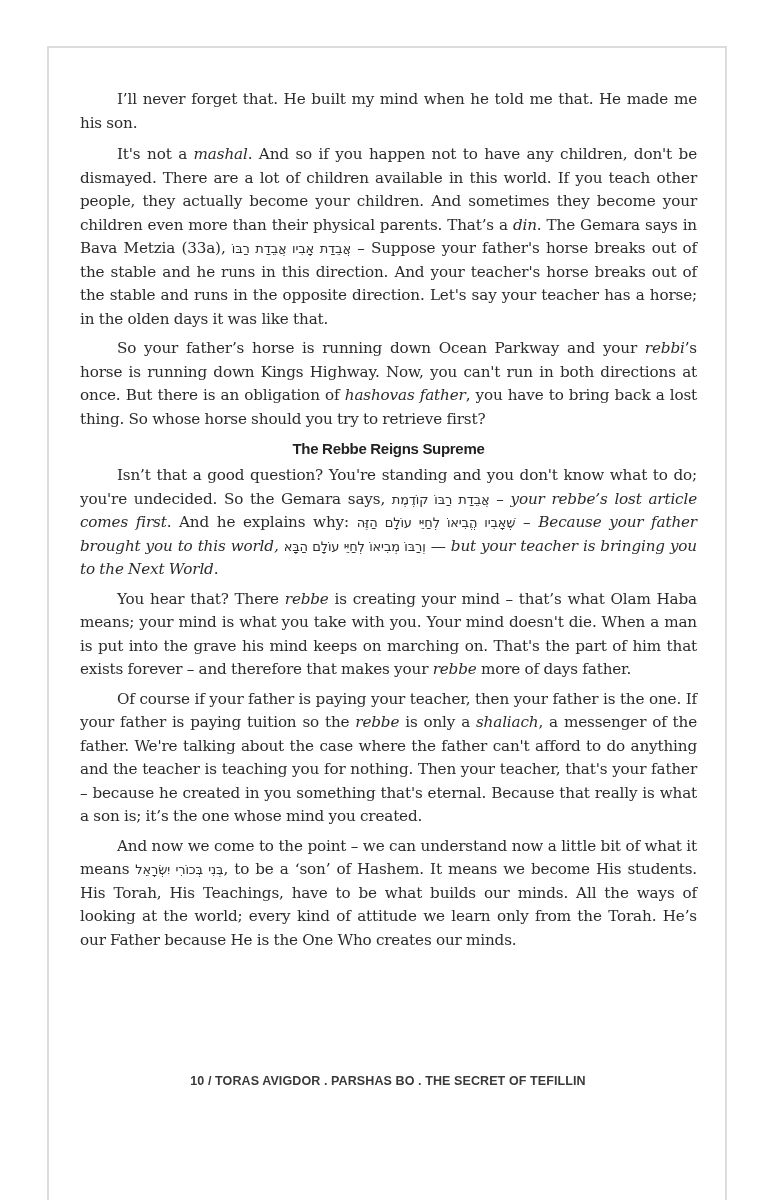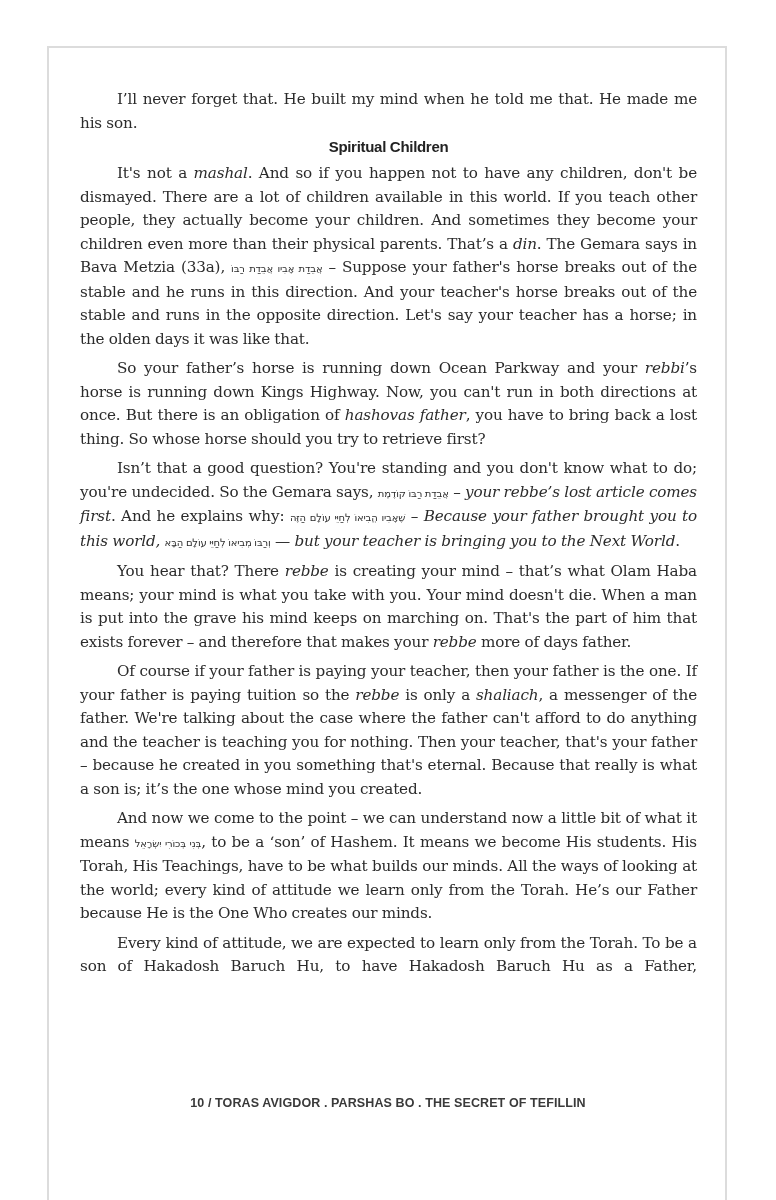--- a/index.html
+++ b/index.html
@@ -35,73 +35,72 @@
       color: #2b2b2b;
     }
     .content p {
       margin: 0 0 6px 0;
       text-indent: 37px;
       text-align: justify;
       letter-spacing: -0.15px;
       word-spacing: -0.3px;
     }
     .content p.first {
-      margin-bottom: 0;
+      margin-bottom: 8px;
     }
     .content h2 {
       margin: 0 0 3px 0;
       font-family: "Liberation Sans", "DejaVu Sans", sans-serif;
       font-weight: bold;
       font-size: 15px;
       line-height: 24px;
       text-align: center;
       color: #222222;
       letter-spacing: -0.3px;
     }
     .content em {
     }
     .heb {
       font-family: "DejaVu Sans", "Liberation Sans", sans-serif;
-      font-size: 10px;
+      font-size: 13px;
       unicode-bidi: isolate;
       direction: rtl;
     }
     .footer {
       position: absolute;
       left: 0;
       width: 776px;
-      top: 1096px;
+      top: 1074px;
       text-align: center;
       font-family: "Liberation Sans", "DejaVu Sans", sans-serif;
       font-weight: bold;
       font-size: 12.5px;
       color: #3a3a3a;
       letter-spacing: 0.1px;
     }
   </style>
 </head>
 <body>
 
 <div class="page"></div>
 
 <div class="content">
   <p class="first"><span>I’ll never forget that. He built my mind when he told me that. He made me his son.</span></p>
 
-  <h2>Spiritual Children</h2>
 
   <p><span>It's not a </span><em>mashal</em><span>. And so if you happen not to have any children, don't be dismayed. There are a lot of children available in this world. If you teach other people, they actually become your children. And sometimes they become your children even more than their physical parents. That’s a </span><em>din</em><span>. The Gemara says in Bava Metzia (33a), </span><span class="heb">אֲבֵדַת אָבִיו אֲבֵדַת רַבּוֹ</span><span> – Suppose your father's horse breaks out of the stable and he runs in this direction. And your teacher's horse breaks out of the stable and runs in the opposite direction. Let's say your teacher has a horse; in the olden days it was like that.</span></p>
 
   <p><span>So your father’s horse is running down Ocean Parkway and your </span><em>rebbi</em><span>’s horse is running down Kings Highway. Now, you can't run in both directions at once. But there is an obligation of </span><em>hashovas father</em><span>, you have to bring back a lost thing. So whose horse should you try to retrieve first?</span></p>
 
+  <h2>The Rebbe Reigns Supreme</h2>
 
   <p><span>Isn’t that a good question? You're standing and you don't know what to do; you're undecided. So the Gemara says, </span><span class="heb">אֲבֵדַת רַבּוֹ קוֹדֶמֶת</span><span> – </span><em>your rebbe’s lost article comes first</em><span>. And he explains why: </span><span class="heb">שֶׁאָבִיו הֱבִיאוֹ לְחַיֵּי עוֹלָם הַזֶּה</span><span> – </span><em>Because your father brought you to this world, </em><span class="heb">וְרַבּוֹ מְבִיאוֹ לְחַיֵּי עוֹלָם הַבָּא</span><span> — </span><em>but your teacher is bringing you to the Next World</em><span>.</span></p>
 
   <p><span>You hear that? There </span><em>rebbe</em><span> is creating your mind – that’s what Olam Haba means; your mind is what you take with you. Your mind doesn't die. When a man is put into the grave his mind keeps on marching on. That's the part of him that exists forever – and therefore that makes your </span><em>rebbe</em><span> more of days father.</span></p>
 
   <p><span>Of course if your father is paying your teacher, then your father is the one. If your father is paying tuition so the </span><em>rebbe</em><span> is only a </span><em>shaliach</em><span>, a messenger of the father. We're talking about the case where the father can't afford to do anything and the teacher is teaching you for nothing. Then your teacher, that's your father – because he created in you something that's eternal. Because that really is what a son is; it’s the one whose mind you created.</span></p>
 
 
   <p><span>And now we come to the point – we can understand now a little bit of what it means </span><span class="heb">בְּנִי בְּכוֹרִי יִשְׂרָאֵל</span><span>, to be a ‘son’ of Hashem. It means we become His students. His Torah, His Teachings, have to be what builds our minds. All the ways of looking at the world; every kind of attitude we learn only from the Torah. He’s our Father because He is the One Who creates our minds.</span></p>
 
-  <p style="text-align-last: justify;"><span>Every kind of attitude, we are expected to learn only from the Torah. To be a son of Hakadosh Baruch Hu, to have Hakadosh Baruch Hu as a Father,</span></p>
 </div>
 
 <div class="footer">10 / TORAS AVIGDOR . PARSHAS BO . THE SECRET OF TEFILLIN</div>
 
 </body></html>

